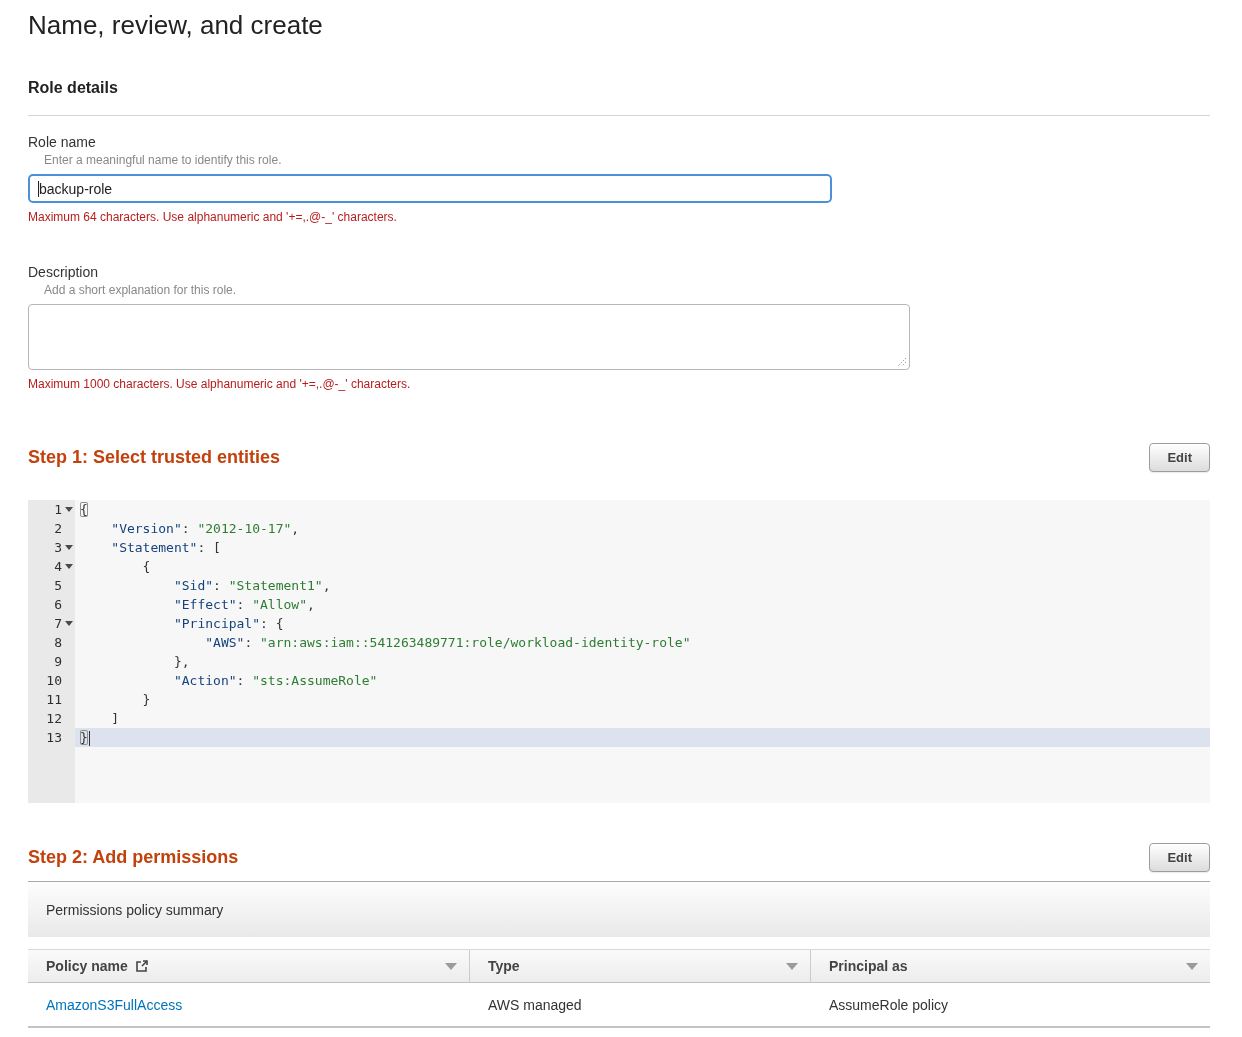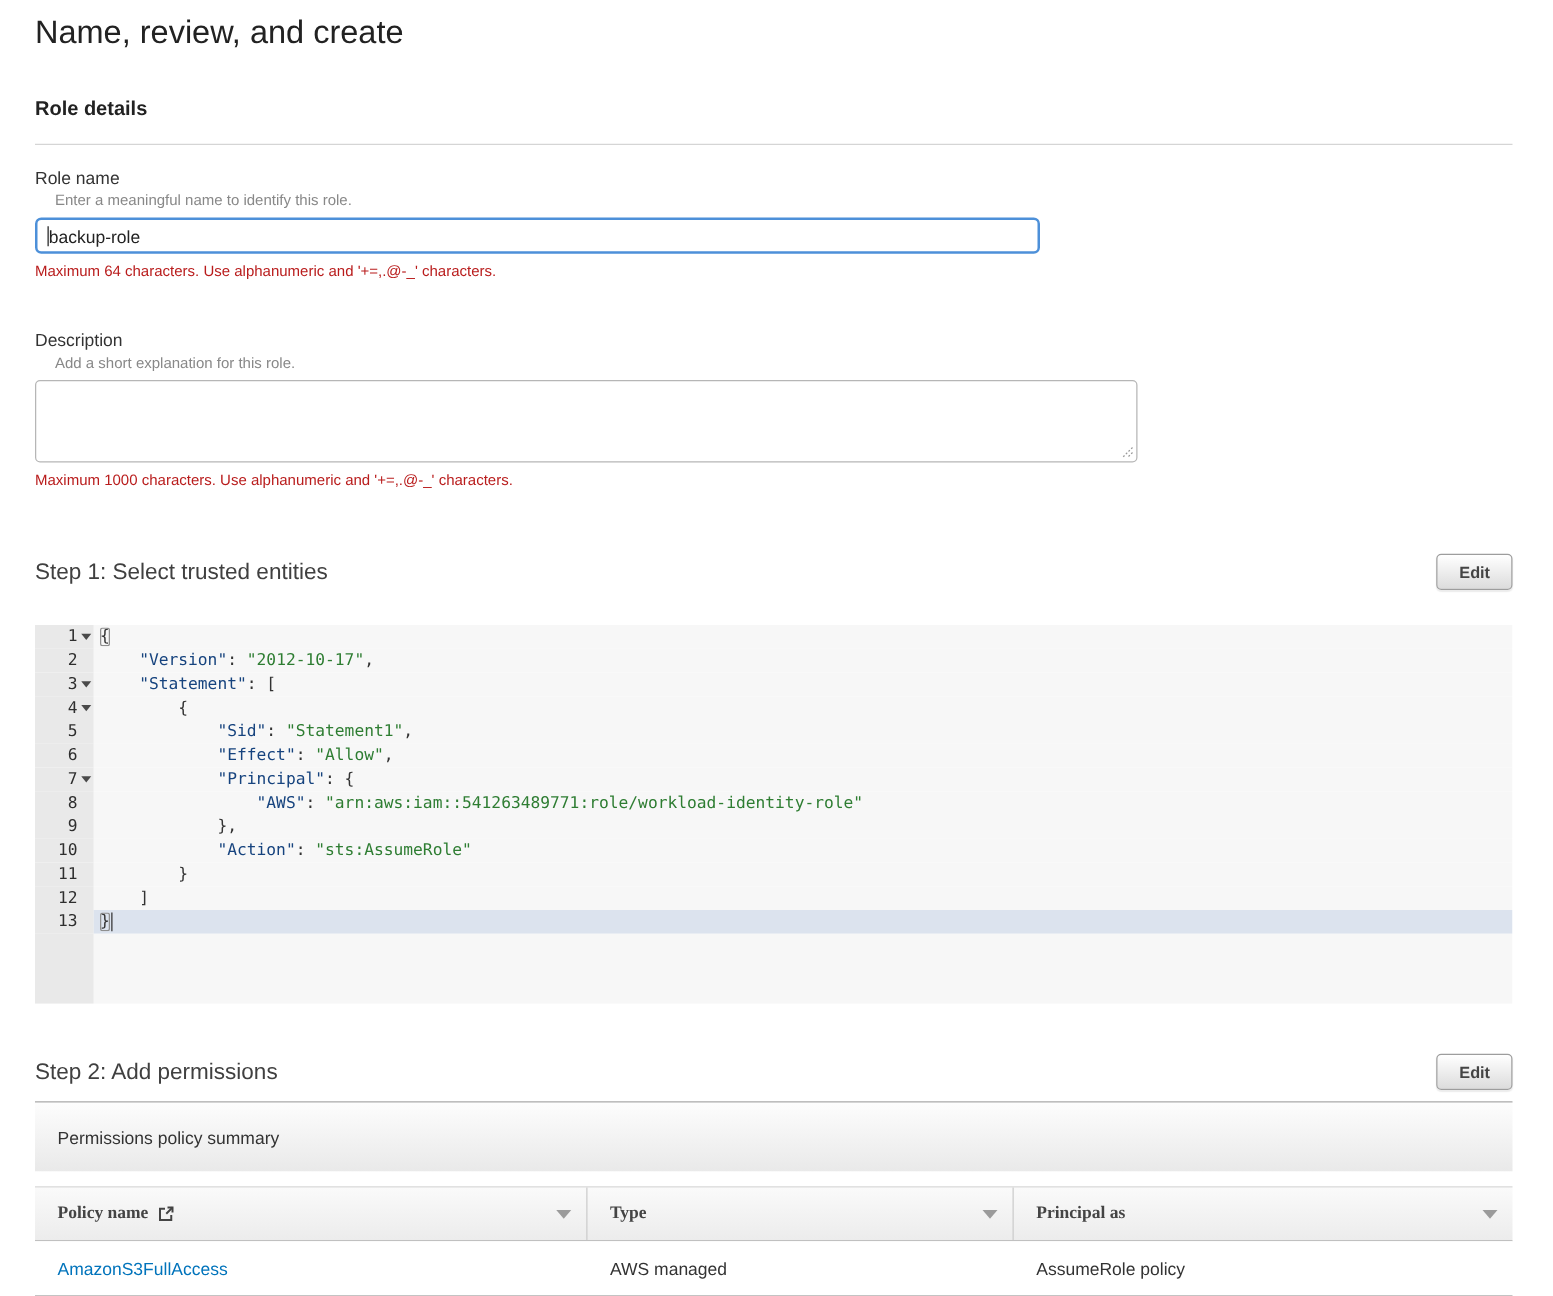--- a/index.html
+++ b/index.html
@@ -36,21 +36,21 @@
     width: 882px; height: 66px; margin-top: 7px;
     border: 1px solid #b6b6b6; border-radius: 4px; background: #fff;
   }
   .gripper { position: absolute; right: 2px; bottom: 2px; }
 
   .desc-field { margin-top: 40px; }
 
   .step-row { display: flex; align-items: center; justify-content: space-between; }
   .step1-row { margin-top: 52px; }
   .step2-row { margin-top: 40px; }
-  h3.step-heading { font-size: 18px; font-weight: 400; color: #404040; }
+  h3.step-heading { font-size: 18px; font-weight: 700; color: #c2410c; }
 
   .btn {
     font-family: "Liberation Sans", sans-serif;
     font-size: 13px; font-weight: 700; color: #444;
     padding: 6px 17px; border: 1px solid #9d9d9d; border-radius: 4px;
     background: linear-gradient(#ffffff, #dcdcdc);
     box-shadow: 0 1px 1px rgba(0,0,0,0.08);
     cursor: pointer;
   }
 
@@ -90,25 +90,24 @@
     height: 56px;
     border-top: 1px solid #a9a9a9;
     background: linear-gradient(#fdfdfd, #e9e9e9);
     display: flex; align-items: center;
     padding: 0 18px;
   }
   .panel-title { font-size: 14px; color: #333; }
 
   .table { margin-top: 12px; }
   .thead {
-    display: flex; height: 44px;
+    display: flex; height: 34px;
     background: linear-gradient(#fafafa, #ececec);
     border-top: 1px solid #d8d8d8;
     border-bottom: 1px solid #c0c0c0;
-    font-family: Liberation Serif, serif;
   }
   .th {
     display: flex; align-items: center;
     padding: 0 12px 0 18px;
     font-size: 14px; font-weight: 700; color: #444;
     cursor: pointer;
   }
   .th:not(:last-child) { border-right: 1px solid #cccccc; }
   .col1 { width: 442px; flex: 0 0 442px; }
   .col2 { width: 341px; flex: 0 0 341px; }

